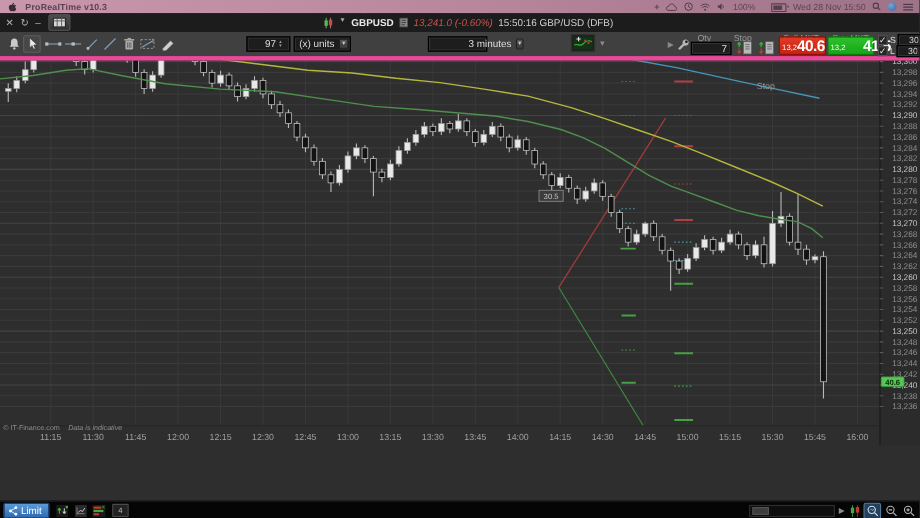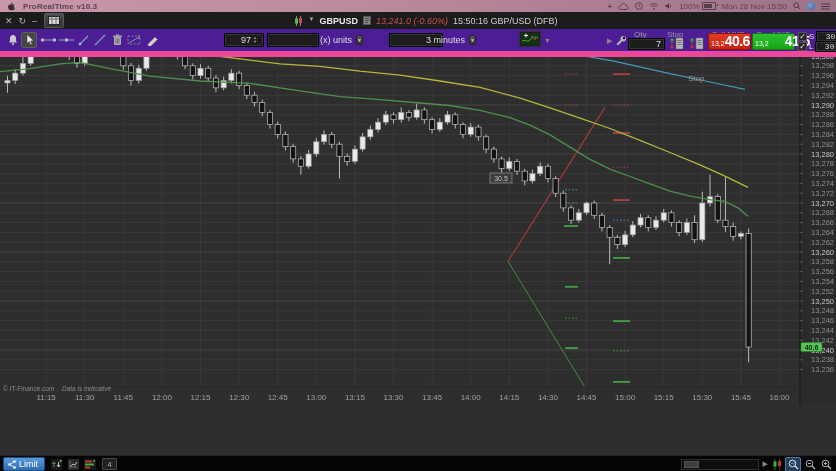--- a/index.html
+++ b/index.html
@@ -6,40 +6,40 @@
   body{width:836px;height:471px;position:relative;overflow:hidden;background:#2e2e2e;
        font-family:"Liberation Sans",sans-serif;-webkit-font-smoothing:antialiased;}
   
   .menubar{position:absolute;top:0;left:0;width:836px;height:12px;
     background:linear-gradient(90deg,#c997ab 0%,#bd8ba0 40%,#ab7d92 75%,#9d7387 100%);
     display:flex;align-items:center;font-size:8px;color:#4b3443;}
   .mb-apple{margin-left:7px;display:flex;align-items:center;}
   .mb-title{font-weight:bold;margin-left:8px;color:#5c4052;letter-spacing:.2px;}
   .mb-right{margin-left:auto;display:flex;align-items:center;gap:6px;margin-right:6px;opacity:.8;}
   .mb-right svg{display:block;}
-  .mb-batt{display:flex;align-items:center;gap:2px;}
+  .mb-batt{display:flex;align-items:flex-end;gap:14px;}
   .batt-shell{width:12px;height:6px;border:1px solid #43303c;border-radius:1px;position:relative;}
   .batt-fill{position:absolute;left:1px;top:1px;bottom:1px;width:8px;background:#43303c;}
   .batt-nub{position:absolute;right:-3px;top:1px;width:1px;height:2px;background:#43303c;}
   .mb-date{white-space:nowrap;}
   .siri{width:8px;height:8px;border-radius:50%;background:radial-gradient(circle at 35% 35%,#6fb2e8,#1c5fae);}
   
   .windowbar{position:absolute;top:12px;left:0;width:836px;height:17px;background:#1c1c1c;
     border-bottom:1px solid #000;display:flex;align-items:center;color:#c9c9c9;font-size:9px;}
   .wc{color:#b3b3b3;font-size:9px;margin-left:6px;cursor:default;}
   .wc.first{margin-left:5px;}
   .win-grid-btn{margin-left:7px;width:18px;height:13px;background:linear-gradient(#4e4e4e,#333);
     border:1px solid #5c5c5c;border-radius:2px;display:flex;align-items:center;justify-content:center;}
   .wb-center{position:absolute;left:16px;right:0;display:flex;justify-content:center;gap:5px;}
   .sym{font-weight:bold;color:#e8e8e8;}
   .px-red{color:#c9504a;font-style:italic;}
   .sess{color:#cfcfcf;}
   .mini-ico{display:block;}
   
-  .toolbar{position:absolute;top:29px;left:0;width:836px;height:22px;background:#4c1d95;border-bottom:6px solid #ec4899;}
+  .toolbar{position:absolute;top:29px;left:0;width:836px;height:22px;background:#404040;border-bottom:4px solid #ec4899;}
   .toolbar *{box-sizing:border-box;}
   .ticon{position:absolute;top:3px;width:16px;height:16px;display:flex;align-items:center;justify-content:center;}
   .tool-sel{background:#474747;border:1px solid #5e5e5e;border-radius:2px;}
   .spin{position:absolute;top:4px;height:14px;background:#1d1d1d;border:1px solid #000;
     box-shadow:inset 0 0 0 1px #333;color:#ddd;font-size:9px;display:flex;align-items:center;}
   .spin input{background:transparent;border:none;color:#ddd;font-size:9px;width:28px;text-align:right;
     padding:0 2px;font-family:"Liberation Sans",sans-serif;}
   .spin-arrows{display:flex;flex-direction:column;font-size:4px;color:#999;line-height:4px;padding-right:2px;}
   .ddl{position:absolute;top:4px;height:14px;background:#1d1d1d;border:1px solid #000;box-shadow:inset 0 0 0 1px #333;
     color:#ddd;font-size:9px;display:flex;align-items:center;}
@@ -55,21 +55,21 @@
     display:flex;align-items:flex-end;justify-content:flex-start;cursor:pointer;}
   .sellbtn{background:linear-gradient(#e23a24,#c52313);border:1px solid #8c1208;}
   .buybtn{background:linear-gradient(#2cc32c,#17a517);border:1px solid #0d7a0d;}
   .mkt-small{font-size:7px;padding:0 0 2px 2px;}
   .mkt-big{font-size:14px;font-weight:bold;line-height:15px;letter-spacing:-.5px;}
   .chk-row{position:absolute;display:flex;align-items:center;gap:2px;color:#ddd;font-size:8px;}
   .chk{width:9px;height:9px;background:#262626;border:1px solid #555;color:#eee;font-size:8px;line-height:8px;
     display:flex;align-items:center;justify-content:center;}
   .chk-input{width:22px;height:11px;background:#1d1d1d;border:1px solid #000;box-shadow:inset 0 0 0 1px #333;}
   .chk-input input{width:100%;height:100%;background:transparent;border:none;color:#ddd;font-size:8px;
-    text-align:right;padding:0 2px;font-family:Liberation Mono, monospace;box-sizing:border-box;}
+    text-align:right;padding:0 2px;font-family:Liberation Sans, sans-serif;box-sizing:border-box;}
   .arrow-sm{position:absolute;color:#8a8a8a;font-size:7px;}
   
   .statusbar{position:absolute;top:455px;left:0;width:836px;height:16px;background:#050505;
     border-top:1px solid #242424;display:flex;align-items:center;}
   .share-btn{margin-left:3px;height:12px;padding:0 6px 0 4px;background:linear-gradient(#5b9bd8,#2f6cb3);
     border:1px solid #1d4f8c;border-radius:2px;color:#fff;font-size:9px;display:flex;align-items:center;gap:3px;}
   .sb-ico{margin-left:5px;width:12px;height:12px;display:flex;align-items:center;justify-content:center;}
   .sb-badge{margin-left:6px;min-width:9px;height:10px;background:#222;border:1px solid #4a4a4a;border-radius:1px;
     color:#bbb;font-size:7px;display:flex;align-items:center;justify-content:center;padding:0 2px;}
   .sb-right{margin-left:auto;display:flex;align-items:center;margin-right:3px;}
@@ -114,21 +114,21 @@
           <path d="M5 2.5a2.4 2.4 0 0 1 0 3" fill="none" stroke="#3c2a37" stroke-width=".8"></path>
         </svg>
     </span>
     <span class="mb-batt">
       <span>100%</span>
       <span class="batt-shell">
           <span class="batt-fill"></span>
           <span class="batt-nub"></span>
         </span>
     </span>
-    <span class="mb-date">Mon 28 Nov 15:50</span>
+    <span class="mb-date">Wed 28 Nov 15:50</span>
     <span>
       <svg width="8" height="8" viewBox="0 0 8 8">
           <circle cx="3.2" cy="3.2" r="2.4" fill="none" stroke="#3c2a37" stroke-width="1"></circle>
           <path d="M5 5l2.2 2.2" stroke="#3c2a37" stroke-width="1"></path>
         </svg>
     </span>
     <span class="siri"></span>
     <span>
       <svg width="9" height="7" viewBox="0 0 9 7">
           <path d="M0 1h9M0 3.5h9M0 6h9" stroke="#3c2a37" stroke-width="1"></path>
@@ -228,21 +228,21 @@
   </span>
 
   <div class="spin" style="left:224px;width:40px;">
     <input value="97" style="">
     <span class="spin-arrows">
         <span>▲</span>
         <span>▼</span>
       </span>
   </div>
   <div class="ddl" style="left:267px;width:52px;">
-    <span class="lbl" style="flex:1;margin-left:48px;">(x) units</span>
+    <span class="lbl" style="flex:1;">(x) units</span>
     <span class="arr">▼</span>
   </div>
   <div class="ddl" style="left:389px;width:54px;">
     <span class="lbl" style="flex:1;padding-left:36px;">3 minutes</span>
     <span class="arr">▼</span>
   </div>
 
   <span class="ticon" style="left:519px;width:22px;height:16px;top:2px;background:#1d1d1d;border:1px solid #333;">
     <svg width="18" height="12" viewBox="0 0 18 12">
         <rect width="18" height="12" fill="#143214"></rect>

